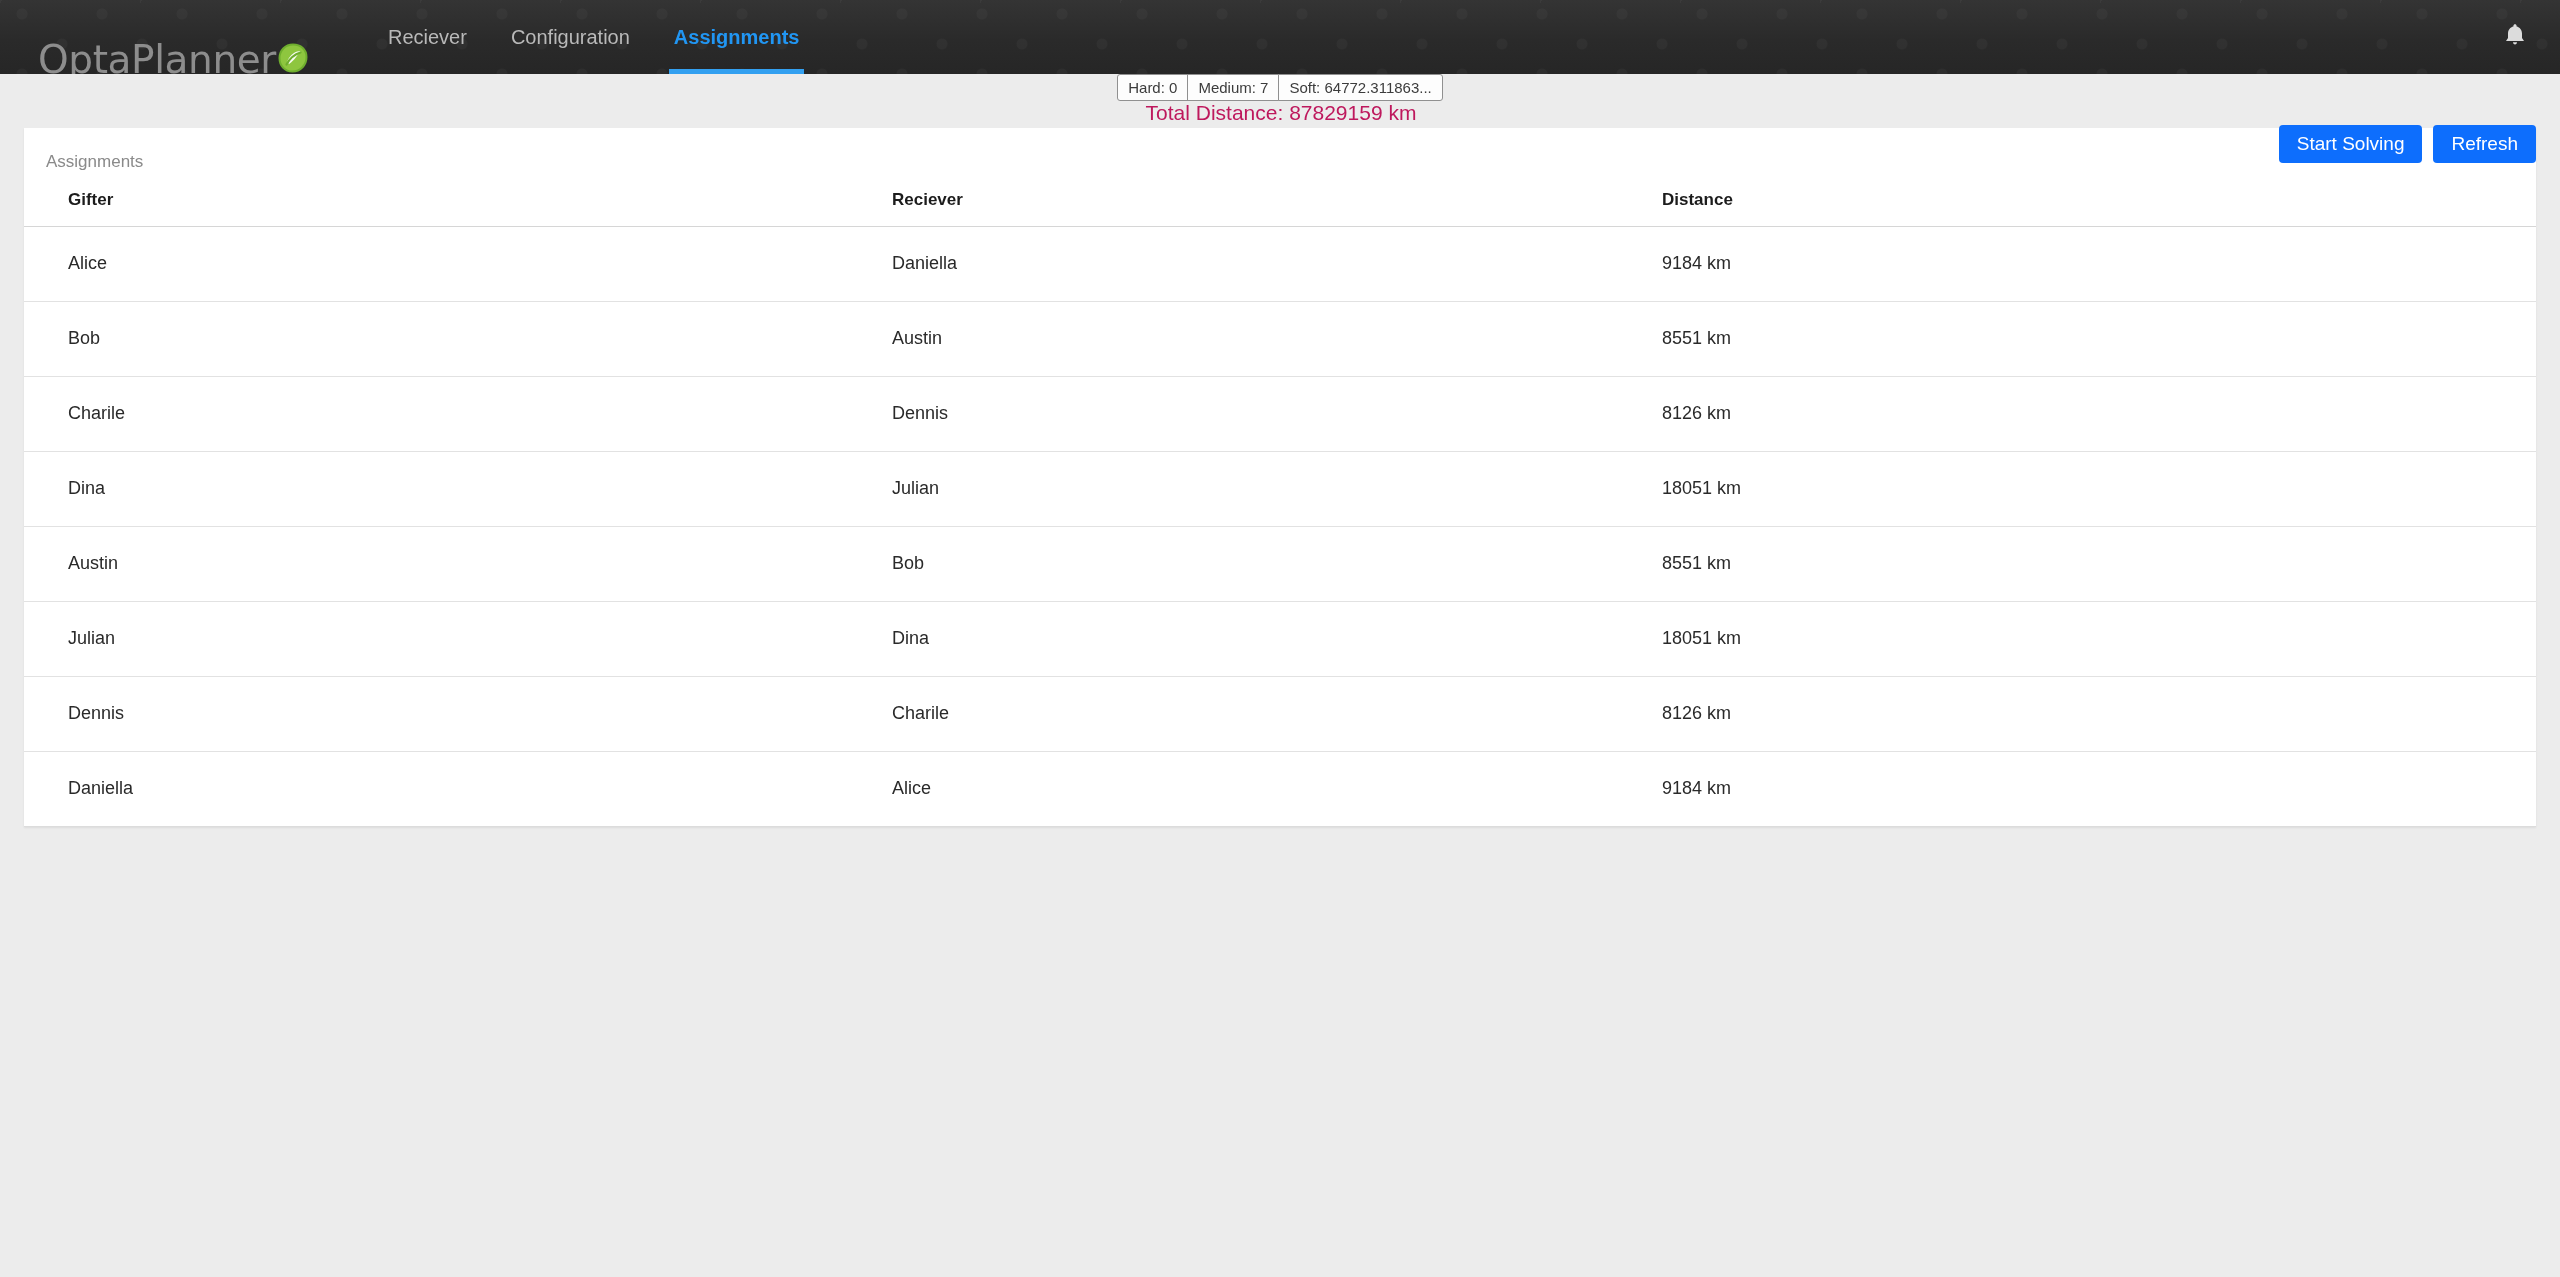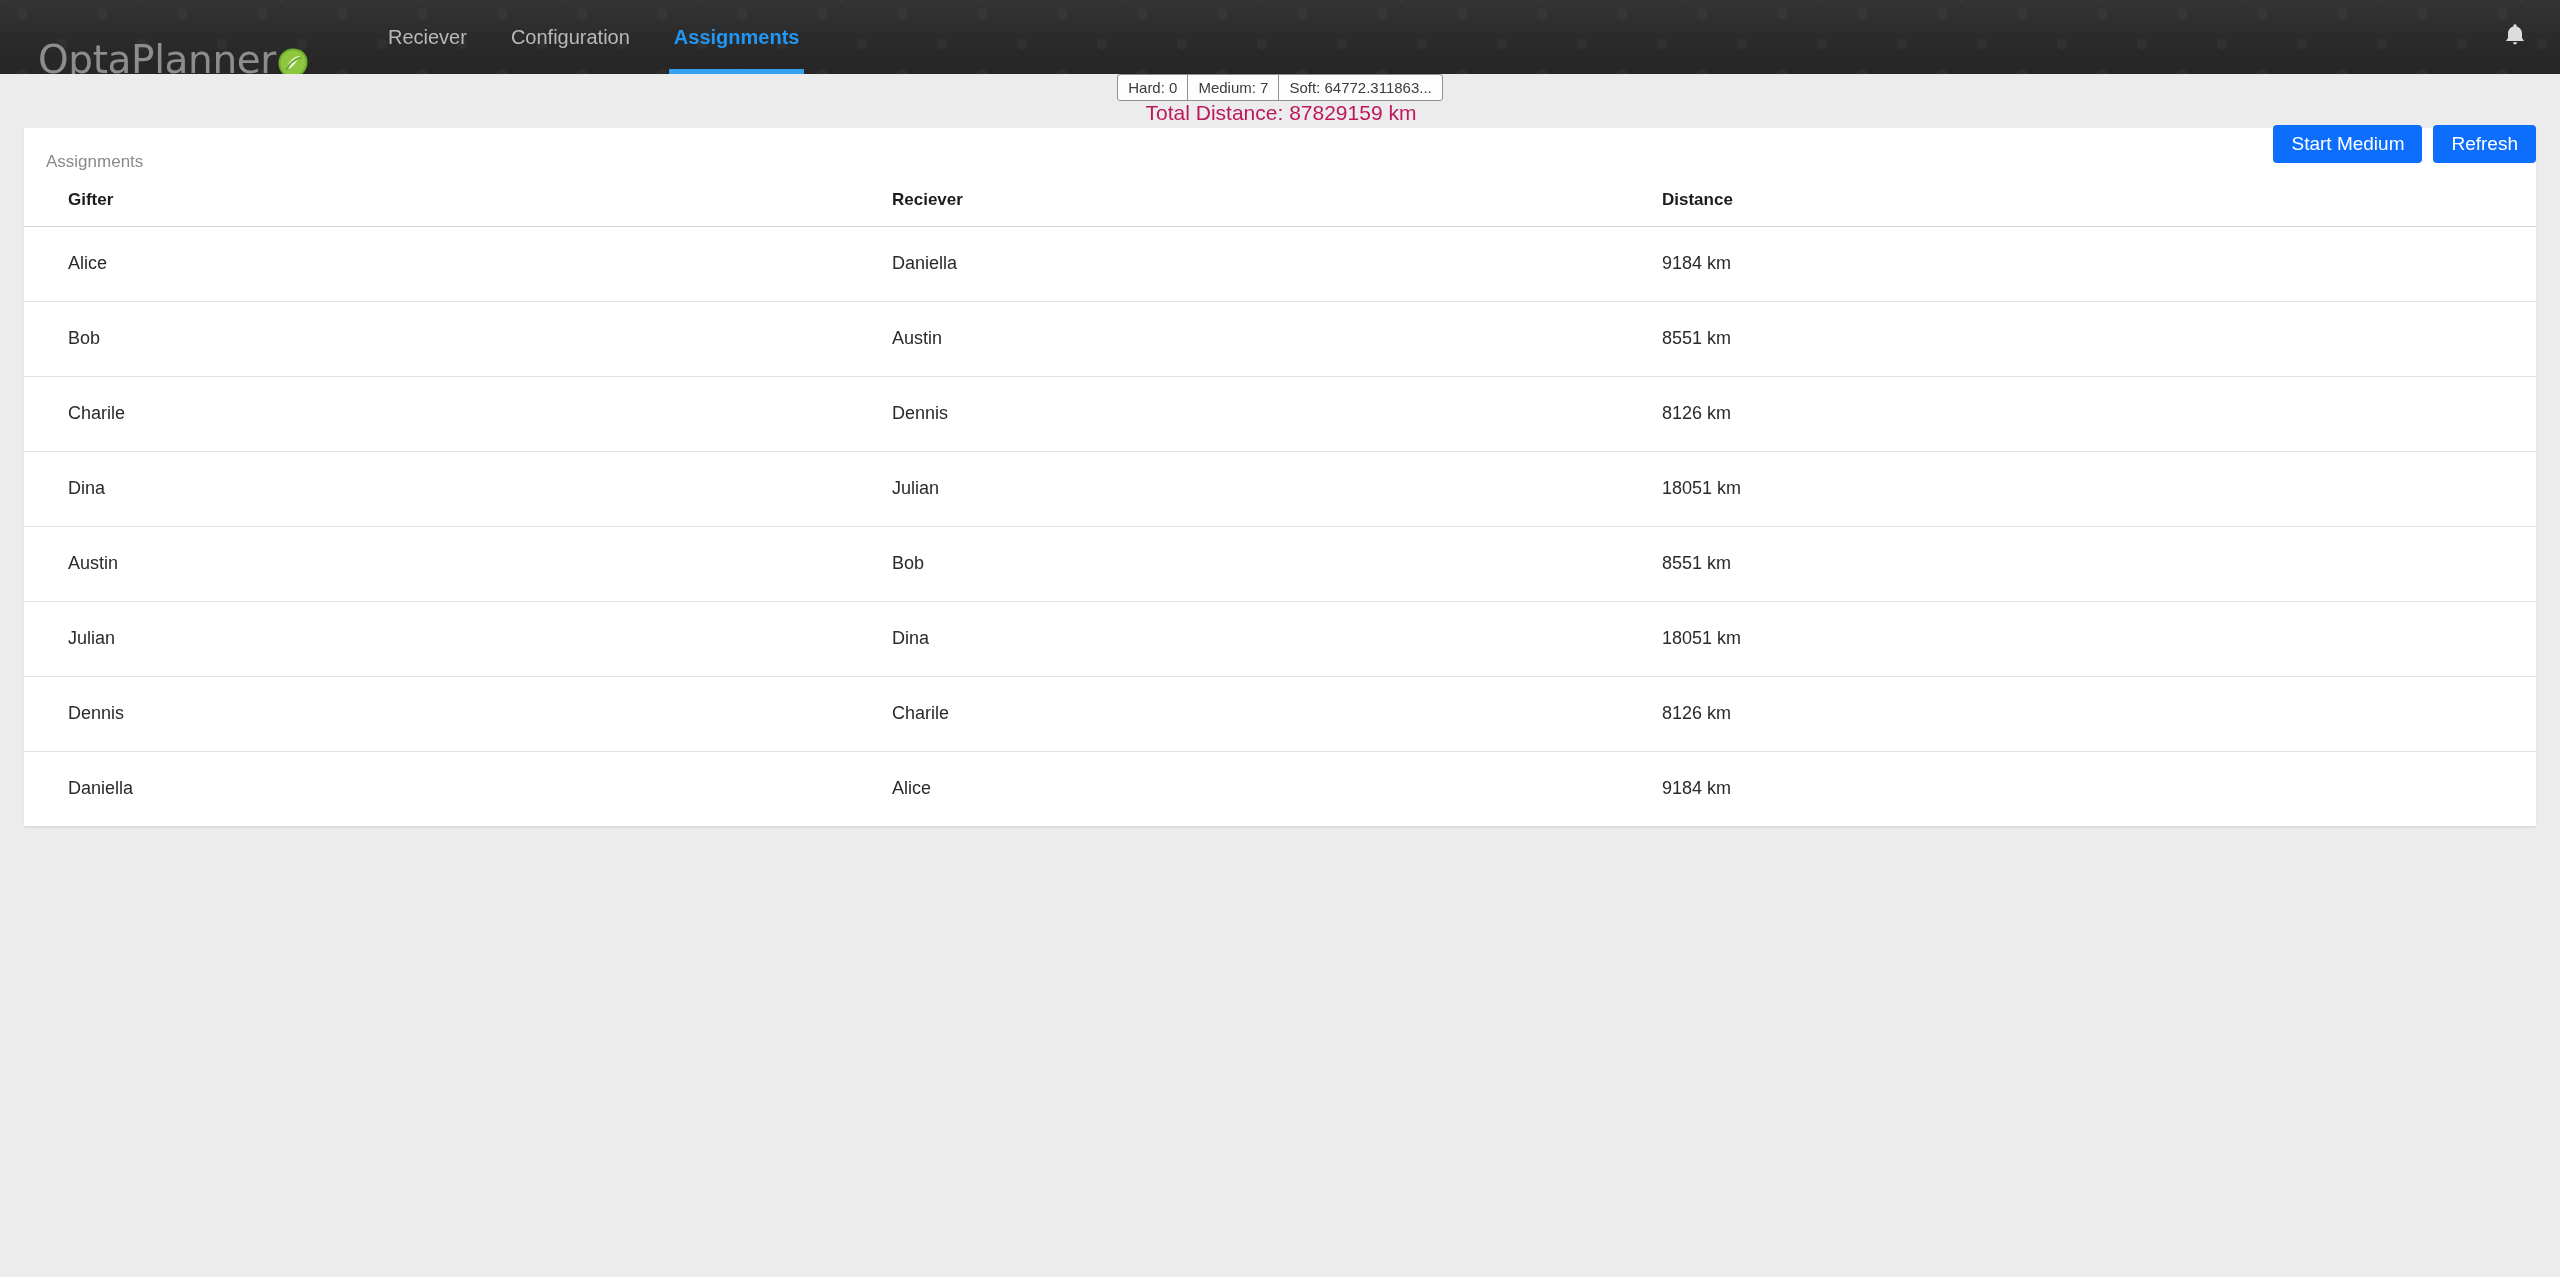--- a/index.html
+++ b/index.html
@@ -22,21 +22,21 @@
       linear-gradient(118deg, rgba(255,255,255,0.035) 0 2px, rgba(0,0,0,0) 2px 58px),
       linear-gradient(62deg, rgba(0,0,0,0.35) 0 3px, rgba(0,0,0,0) 3px 120px),
       linear-gradient(180deg, #343434 0%, #2a2a2a 55%, #262626 100%);
     background-size: 80px 60px, 80px 60px, 140px 140px, 220px 220px, 100% 100%;
     display: flex;
     align-items: center;
     overflow: hidden;
   }
   .nav-brand {
     display: flex;
-    align-items: flex-end;
+    align-items: center;
     margin-left: 38px;
     margin-right: 58px;
     user-select: none;
     margin-top: 45px;
   }
   .nav-brand-text {
     font-size: 39px;
     letter-spacing: -0.4px;
     color: #8d8d8d;
     font-family: "DejaVu Sans", sans-serif;
@@ -197,21 +197,21 @@
 
 <div class="toolbar">
   <div class="score-group">
     <span class="score-chip">Hard: 0</span>
     <span class="score-chip">Medium: 7</span>
     <span class="score-chip">Soft: 64772.311863...</span>
   </div>
   <span class="total-distance">Total Distance: 87829159 km</span>
 
   <div class="toolbar-actions">
-    <button class="btn">Start Medium</button>
+    <button class="btn">Start Solving</button>
     <button class="btn">Refresh</button>
   </div>
 </div>
 
 <div class="card">
   <div class="card-caption">Assignments</div>
 
   <table class="assignments">
     <thead>
       <tr>

